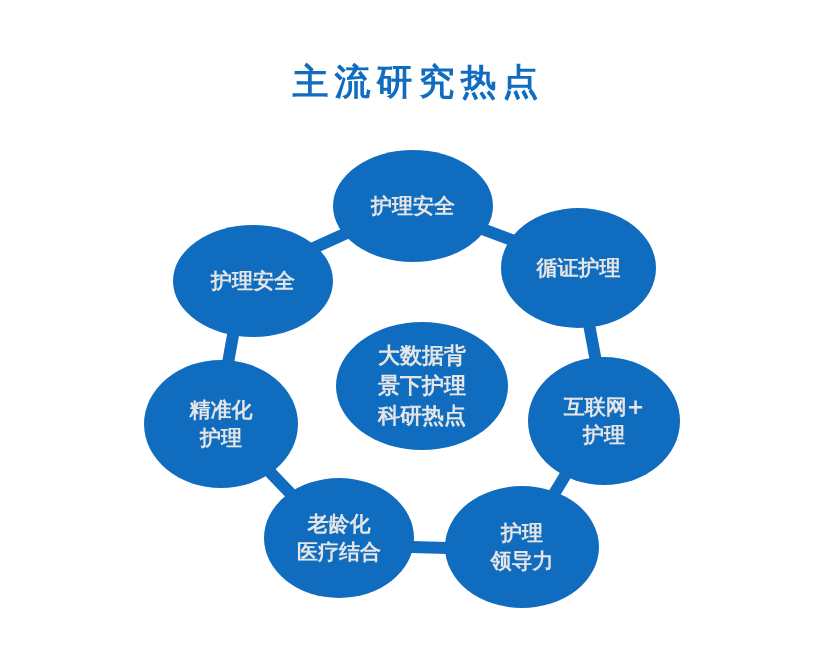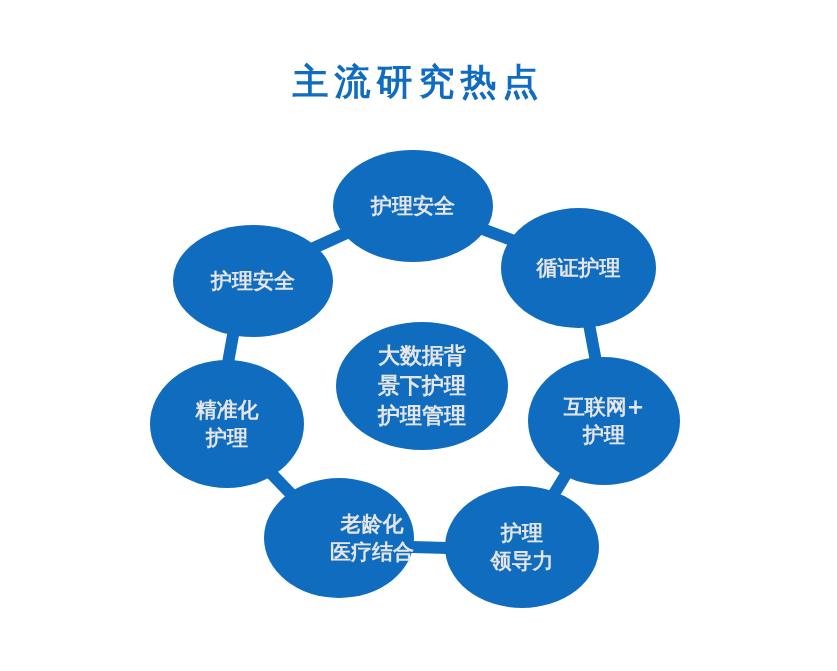--- a/index.html
+++ b/index.html
@@ -31,31 +31,31 @@
 <div class="node n-sm" style="left:528px;top:357px;width:152px;height:128px;">
   <span>互联网+
 护理</span>
 </div>
 
 <div class="node n-sm" style="left:445px;top:486px;width:154px;height:122px;">
   <span>护理
 领导力</span>
 </div>
 
-<div class="node n-sm" style="left:264px;top:478px;width:150px;height:120px;justify-content:flex-end;">
+<div class="node n-sm" style="left:264px;top:478px;width:150px;height:120px;">
   <span>老龄化
 医疗结合</span>
 </div>
 
-<div class="node n-sm" style="left:150px;top:360px;width:154px;height:128px;">
+<div class="node n-sm" style="left:144px;top:360px;width:154px;height:128px;">
   <span>精准化
 护理</span>
 </div>
 
 <div class="node n-sm" style="left:173px;top:225px;width:160px;height:112px;">
   <span>护理安全</span>
 </div>
 
 <div class="node n-c" style="left:336px;top:322px;width:172px;height:128px;">
   <span>大数据背
 景下护理
-护理管理</span>
+科研热点</span>
 </div>
 
 </body></html>

